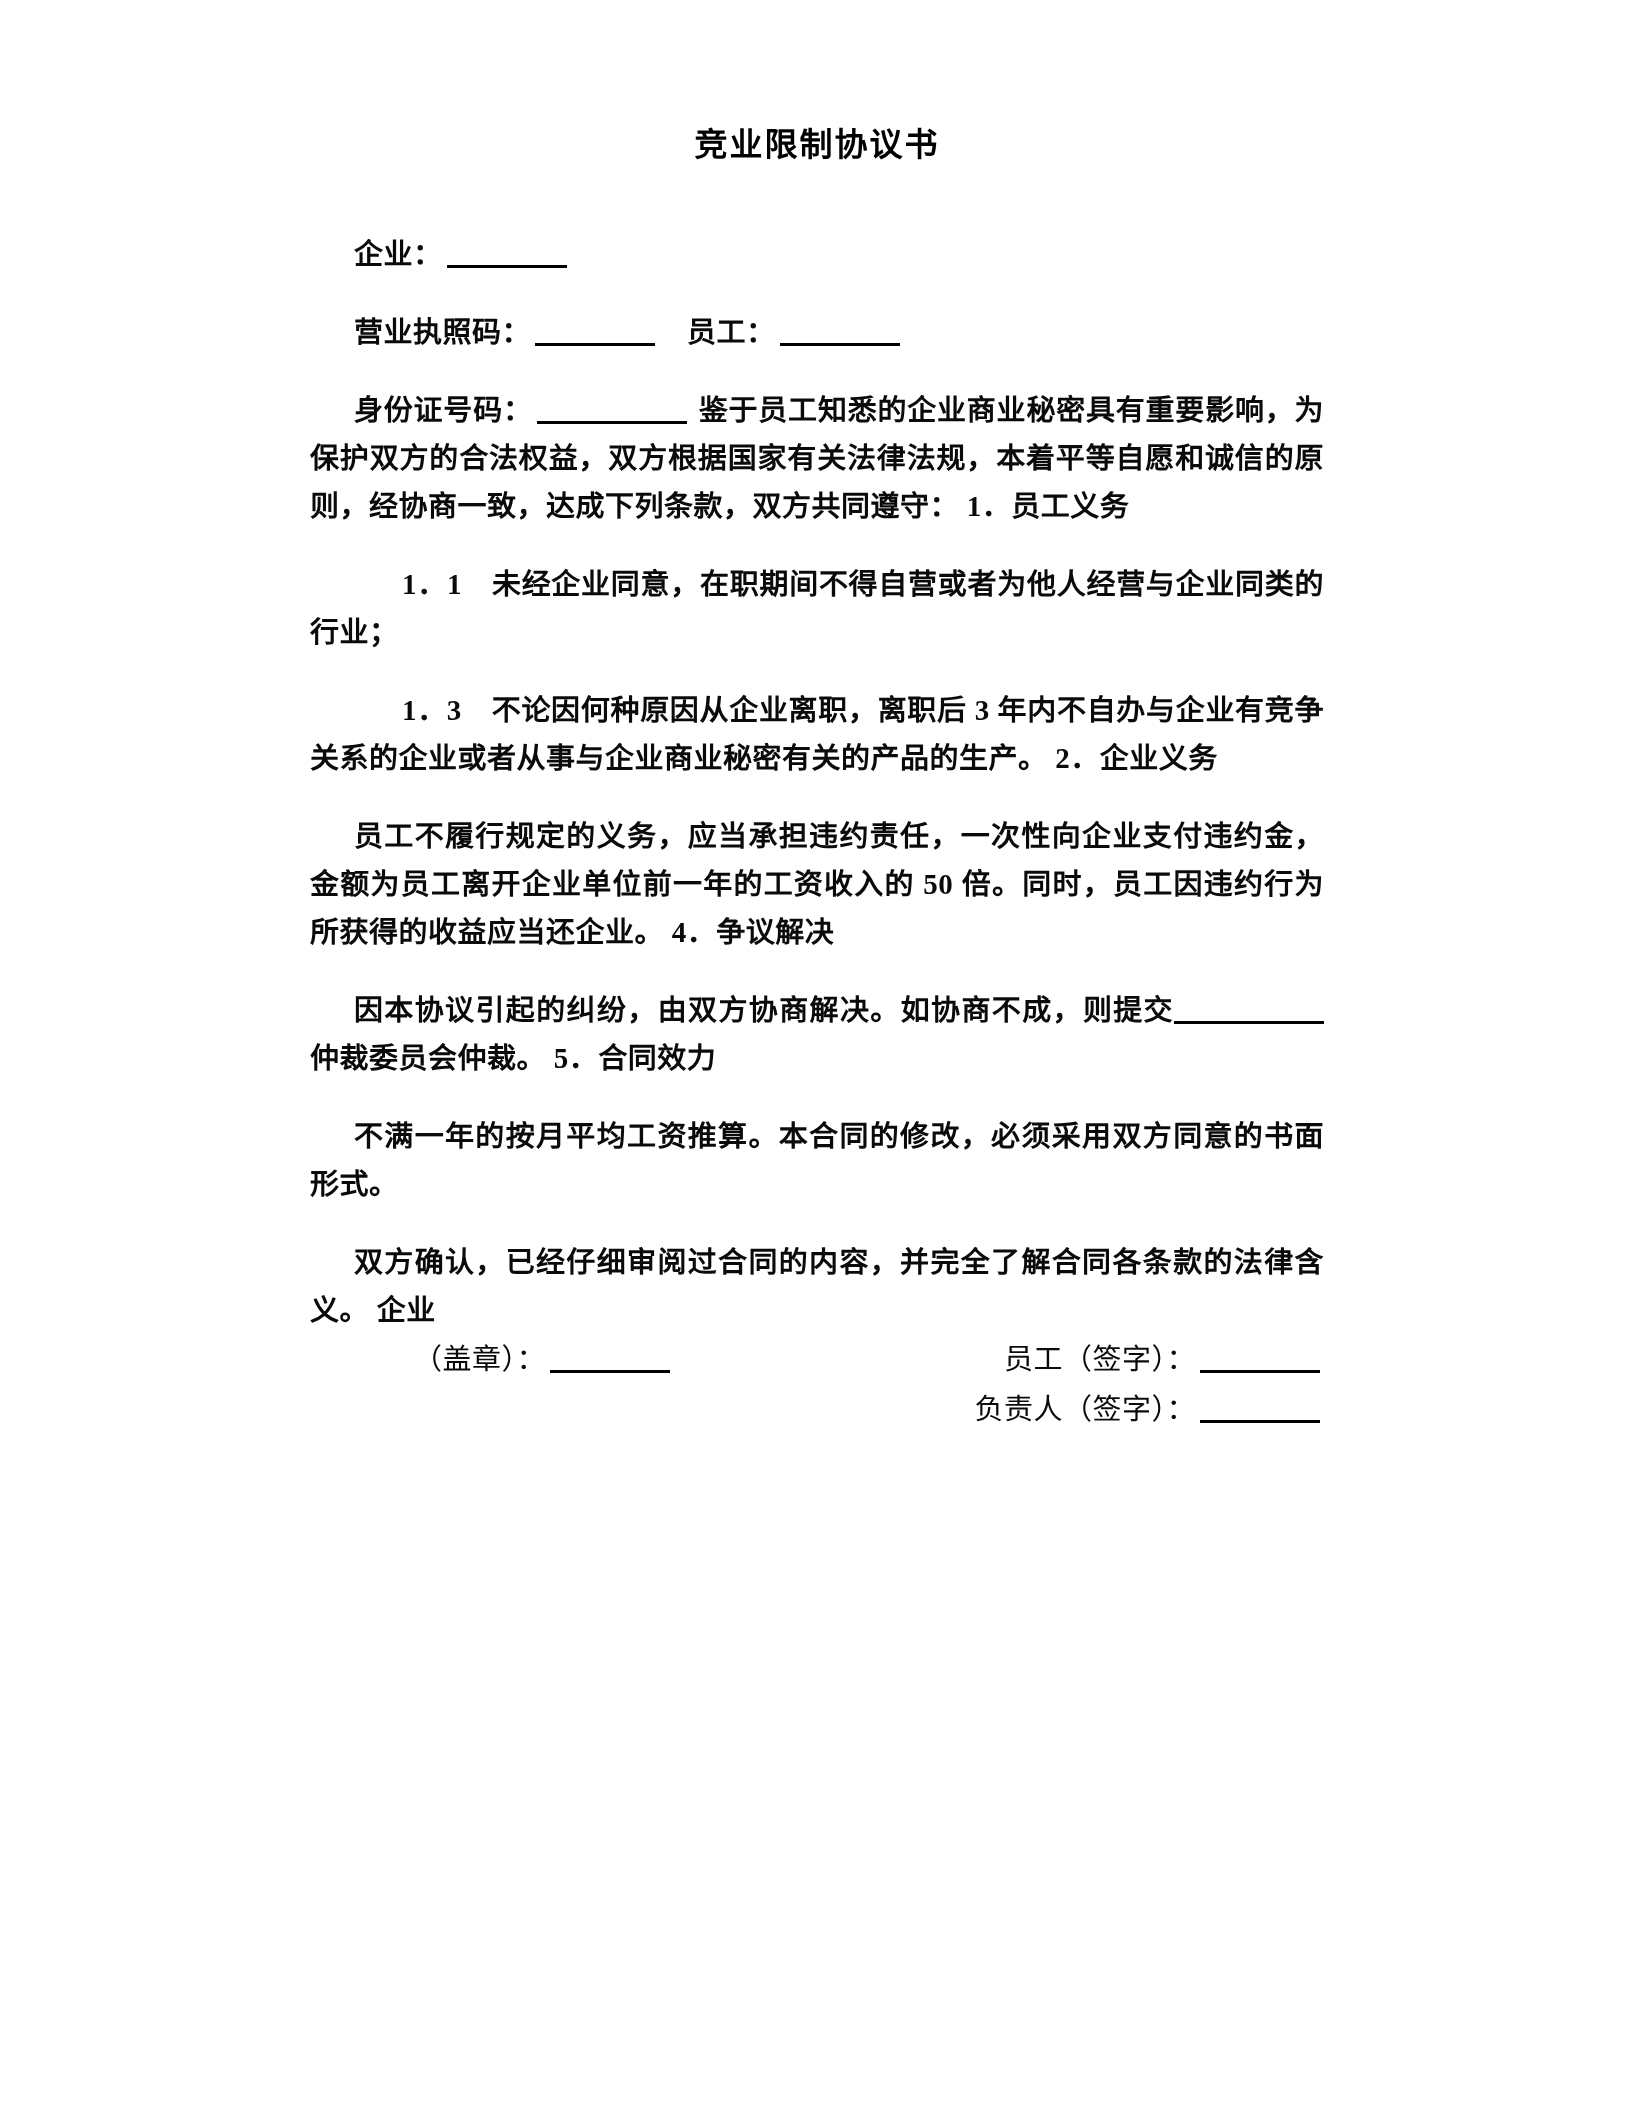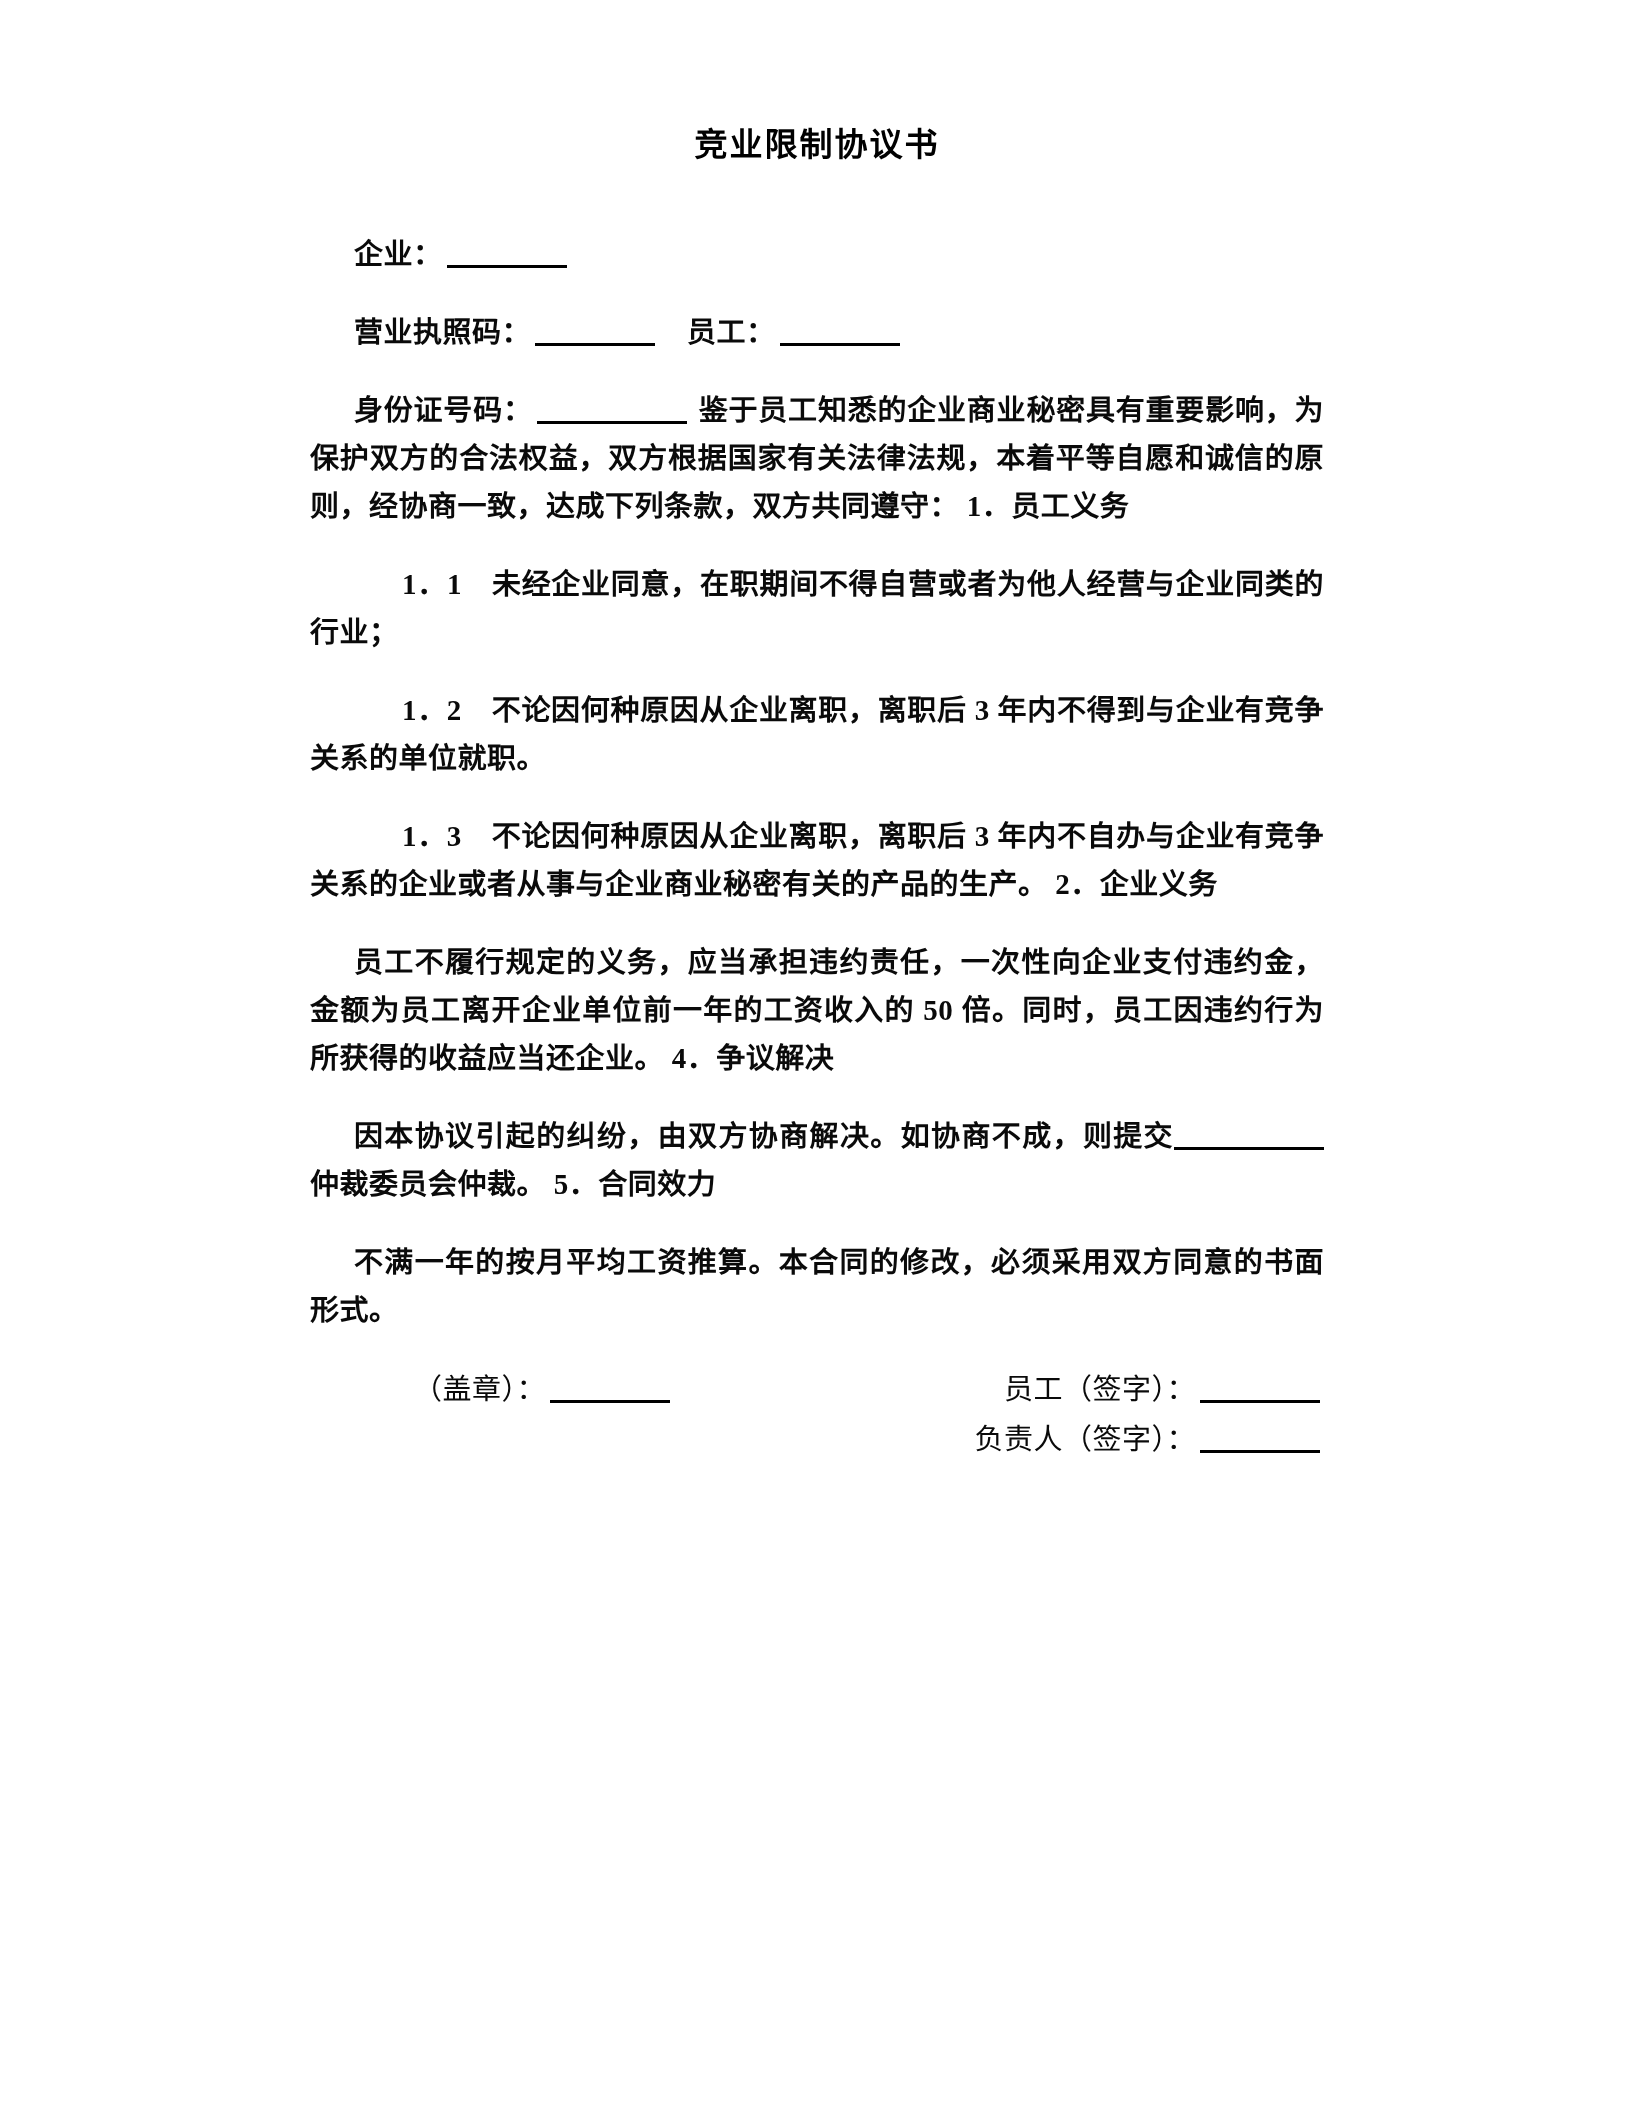--- a/index.html
+++ b/index.html
@@ -75,33 +75,33 @@
   <p class="para">
     <span>营业执照码：</span><span class="blank w120"></span><span class="gap28"></span><span>员工：</span><span class="blank w120"></span>
   </p>
 
   <p class="para">
     <span>身份证号码：</span><span class="blank w150"></span> <span>鉴于员工知悉的企业商业秘密具有重要影响，为保护双方的合法权益，双方根据国家有关法律法规，本着平等自愿和诚信的原则，经协商一致，达成下列条款，双方共同遵守： 1．员工义务</span>
   </p>
 
   <p class="para clause">1．1　未经企业同意，在职期间不得自营或者为他人经营与企业同类的行业；</p>
 
-  <p class="para clause">1．2　不论因何种原因从企业离职，离职后 3 年内不得到与企业有竞争关系的单位就职。</p>
 
   <p class="para clause">1．3　不论因何种原因从企业离职，离职后 3 年内不自办与企业有竞争关系的企业或者从事与企业商业秘密有关的产品的生产。 2．企业义务</p>
 
 
   <p class="para">员工不履行规定的义务，应当承担违约责任，一次性向企业支付违约金，金额为员工离开企业单位前一年的工资收入的 50 倍。同时，员工因违约行为所获得的收益应当还企业。 4．争议解决</p>
 
   <p class="para">
     <span>因本协议引起的纠纷，由双方协商解决。如协商不成，则提交</span><span class="blank w150" style="margin:0;"></span><span>仲裁委员会仲裁。 5．合同效力</span>
   </p>
 
   <p class="para">不满一年的按月平均工资推算。本合同的修改，必须采用双方同意的书面形式。</p>
 
+  <p class="para" style="margin-bottom:0;">双方确认，已经仔细审阅过合同的内容，并完全了解合同各条款的法律含义。 企业</p>
 
   <p class="sig-line">
     <span>（盖章）：</span><span class="blank w120"></span><span class="gap330"></span><span>员工（签字）：</span><span class="blank w120"></span>
   </p>
 
   <p class="sig-line">
     <span>负责人（签字）：</span><span class="blank w120"></span>
   </p>
 
 

